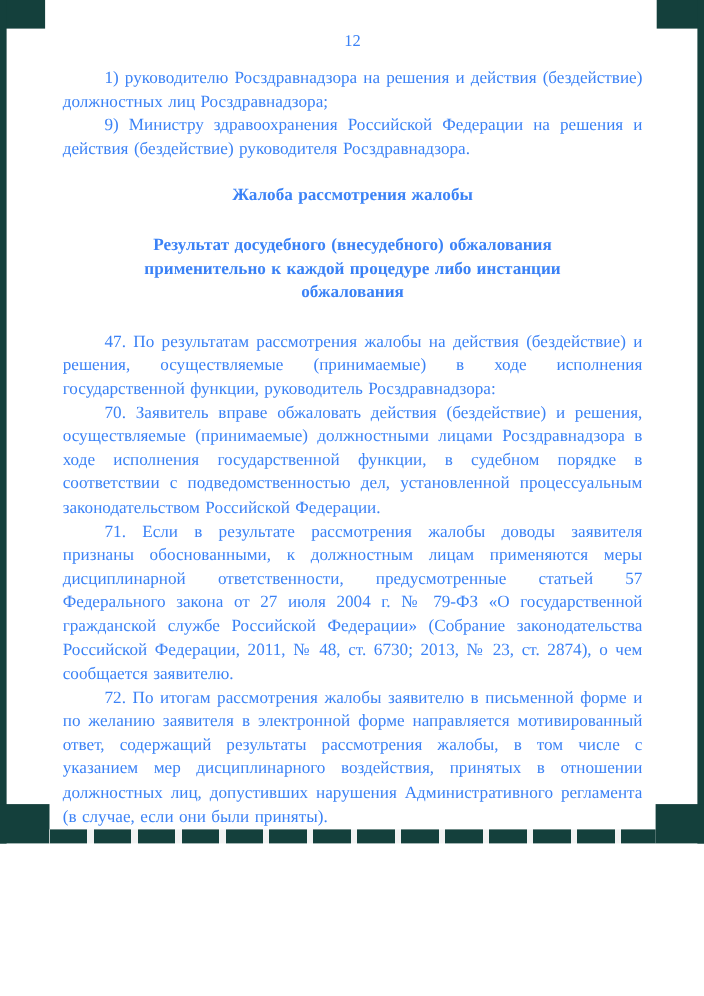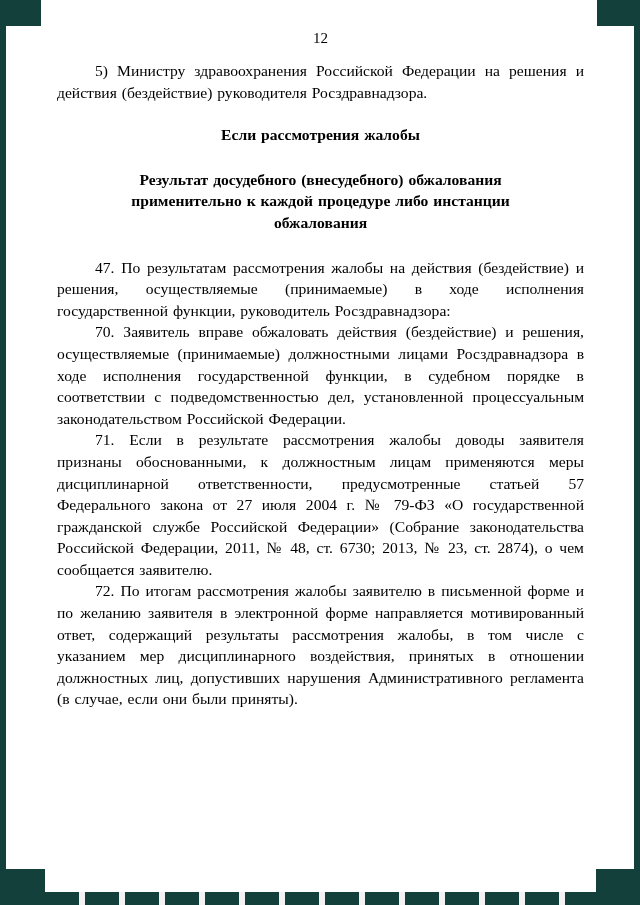--- a/index.html
+++ b/index.html
@@ -3,25 +3,25 @@
 <meta charset="utf-8">
 <style>
   html, body {
     margin: 0;
     padding: 0;
     background: #ffffff;
   }
   .page {
     position: relative;
     width: 640px;
-    height: 905px;
+    height: 767px;
     background: #ffffff;
     overflow: hidden;
     font-family: "Liberation Serif", "DejaVu Serif", serif;
-    color: #000000;
+    color: #3b82f6;
   }
   
   .artifact { position: absolute; background: var(--accent, #14403c); }
   .a-top-left    { left: 0;   top: 0;    width: 41px; height: 26px; }
   .a-top-right   { right: 0;  top: 0;    width: 43px; height: 26px; }
   .a-left-edge   { left: 0;   top: 0;    width: 6px;  height: 905px; }
   .a-right-edge  { right: 0;  top: 0;    width: 6px;  height: 905px; }
   .a-bottom-left { left: 0;   bottom: 0; width: 45px; height: 36px; }
   .a-bottom-right{ right: 0;  bottom: 0; width: 44px; height: 36px; }
   .a-bottom-strip{
@@ -73,23 +73,24 @@
   <div class="artifact a-top-right"></div>
   <div class="artifact a-left-edge"></div>
   <div class="artifact a-right-edge"></div>
   <div class="artifact a-bottom-left"></div>
   <div class="artifact a-bottom-right"></div>
   <div class="artifact a-bottom-strip"></div>
 
   <div class="content">
     <div class="page-number">12</div>
 
-    <p>5) Министру здравоохранения Российской Федерации на решения и действия (бездействие) руководителя Росздравнадзора.</p>
+    <p>1) руководителю Росздравнадзора на решения и действия (бездействие) должностных лиц Росздравнадзора;</p>
+    <p>9) Министру здравоохранения Российской Федерации на решения и действия (бездействие) руководителя Росздравнадзора.</p>
 
-    <p class="heading">Если рассмотрения жалобы</p>
+    <p class="heading">Жалоба рассмотрения жалобы</p>
 
 
     <p class="heading heading-wide">Результат досудебного (внесудебного) обжалования применительно к каждой процедуре либо инстанции обжалования</p>
 
     <p>47. По результатам рассмотрения жалобы на действия (бездействие) и решения, осуществляемые (принимаемые) в ходе исполнения государственной функции, руководитель Росздравнадзора:</p>
     <p>70. Заявитель вправе обжаловать действия (бездействие) и решения, осуществляемые (принимаемые) должностными лицами Росздравнадзора в ходе исполнения государственной функции, в судебном порядке в соответствии с подведомственностью дел, установленной процессуальным законодательством Российской Федерации.</p>
     <p>71. Если в результате рассмотрения жалобы доводы заявителя признаны обоснованными, к должностным лицам применяются меры дисциплинарной ответственности, предусмотренные статьей 57 Федерального закона от 27 июля 2004 г. № 79-ФЗ «О государственной гражданской службе Российской Федерации» (Собрание законодательства Российской Федерации, 2011, № 48, ст. 6730; 2013, № 23, ст. 2874), о чем сообщается заявителю.</p>
     <p>72. По итогам рассмотрения жалобы заявителю в письменной форме и по желанию заявителя в электронной форме направляется мотивированный ответ, содержащий результаты рассмотрения жалобы, в том числе с указанием мер дисциплинарного воздействия, принятых в отношении должностных лиц, допустивших нарушения Административного регламента (в случае, если они были приняты).</p>
 
   </div>

